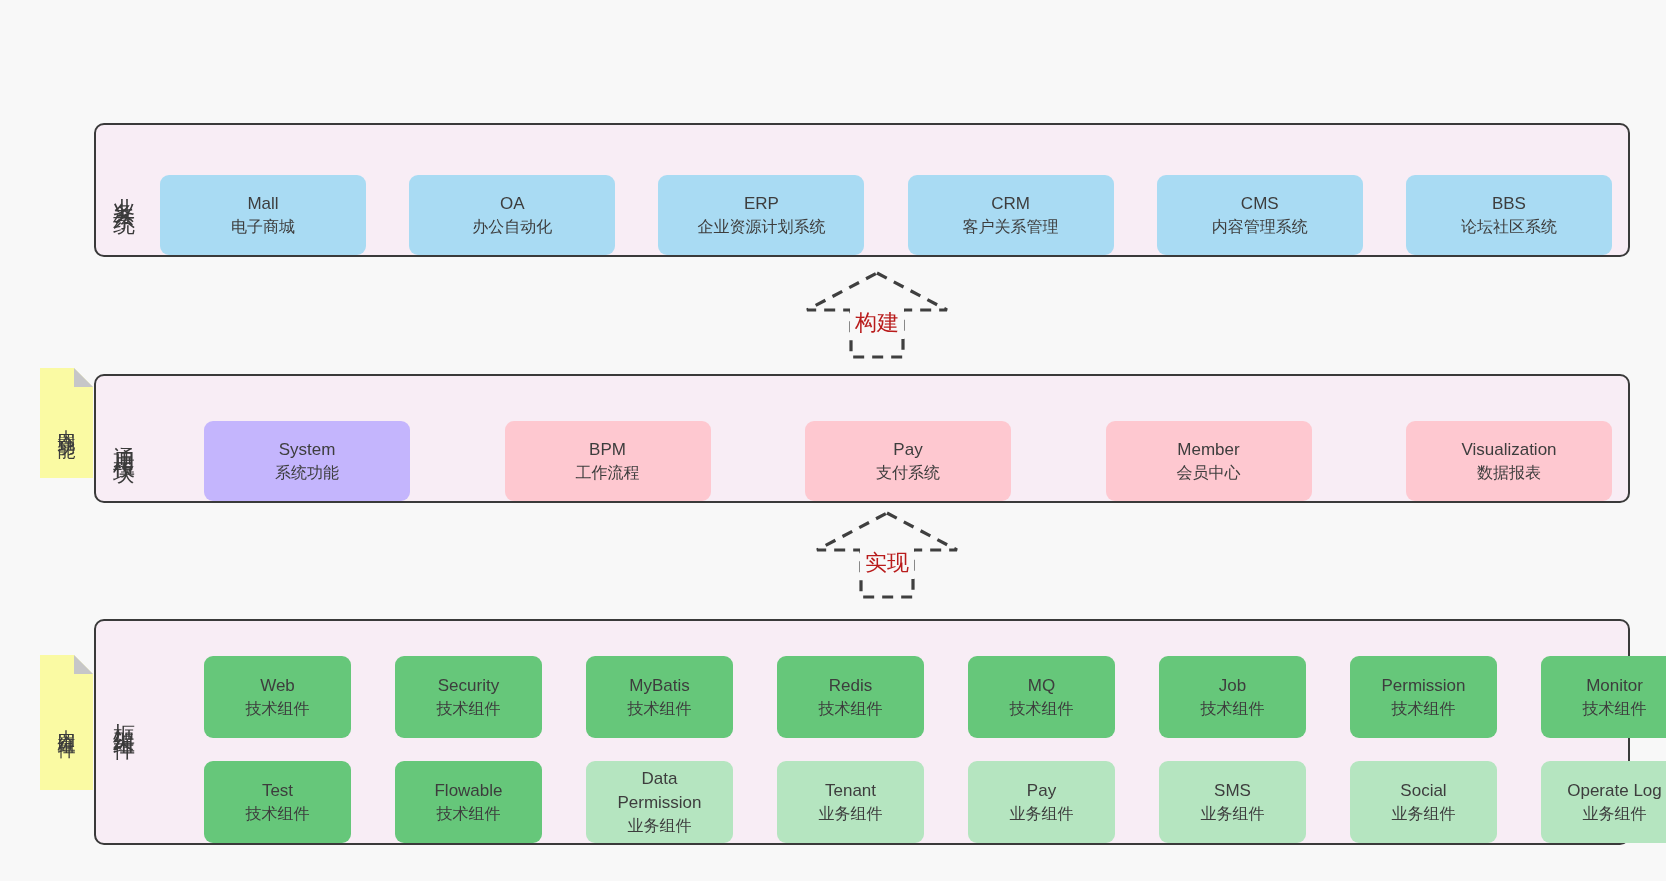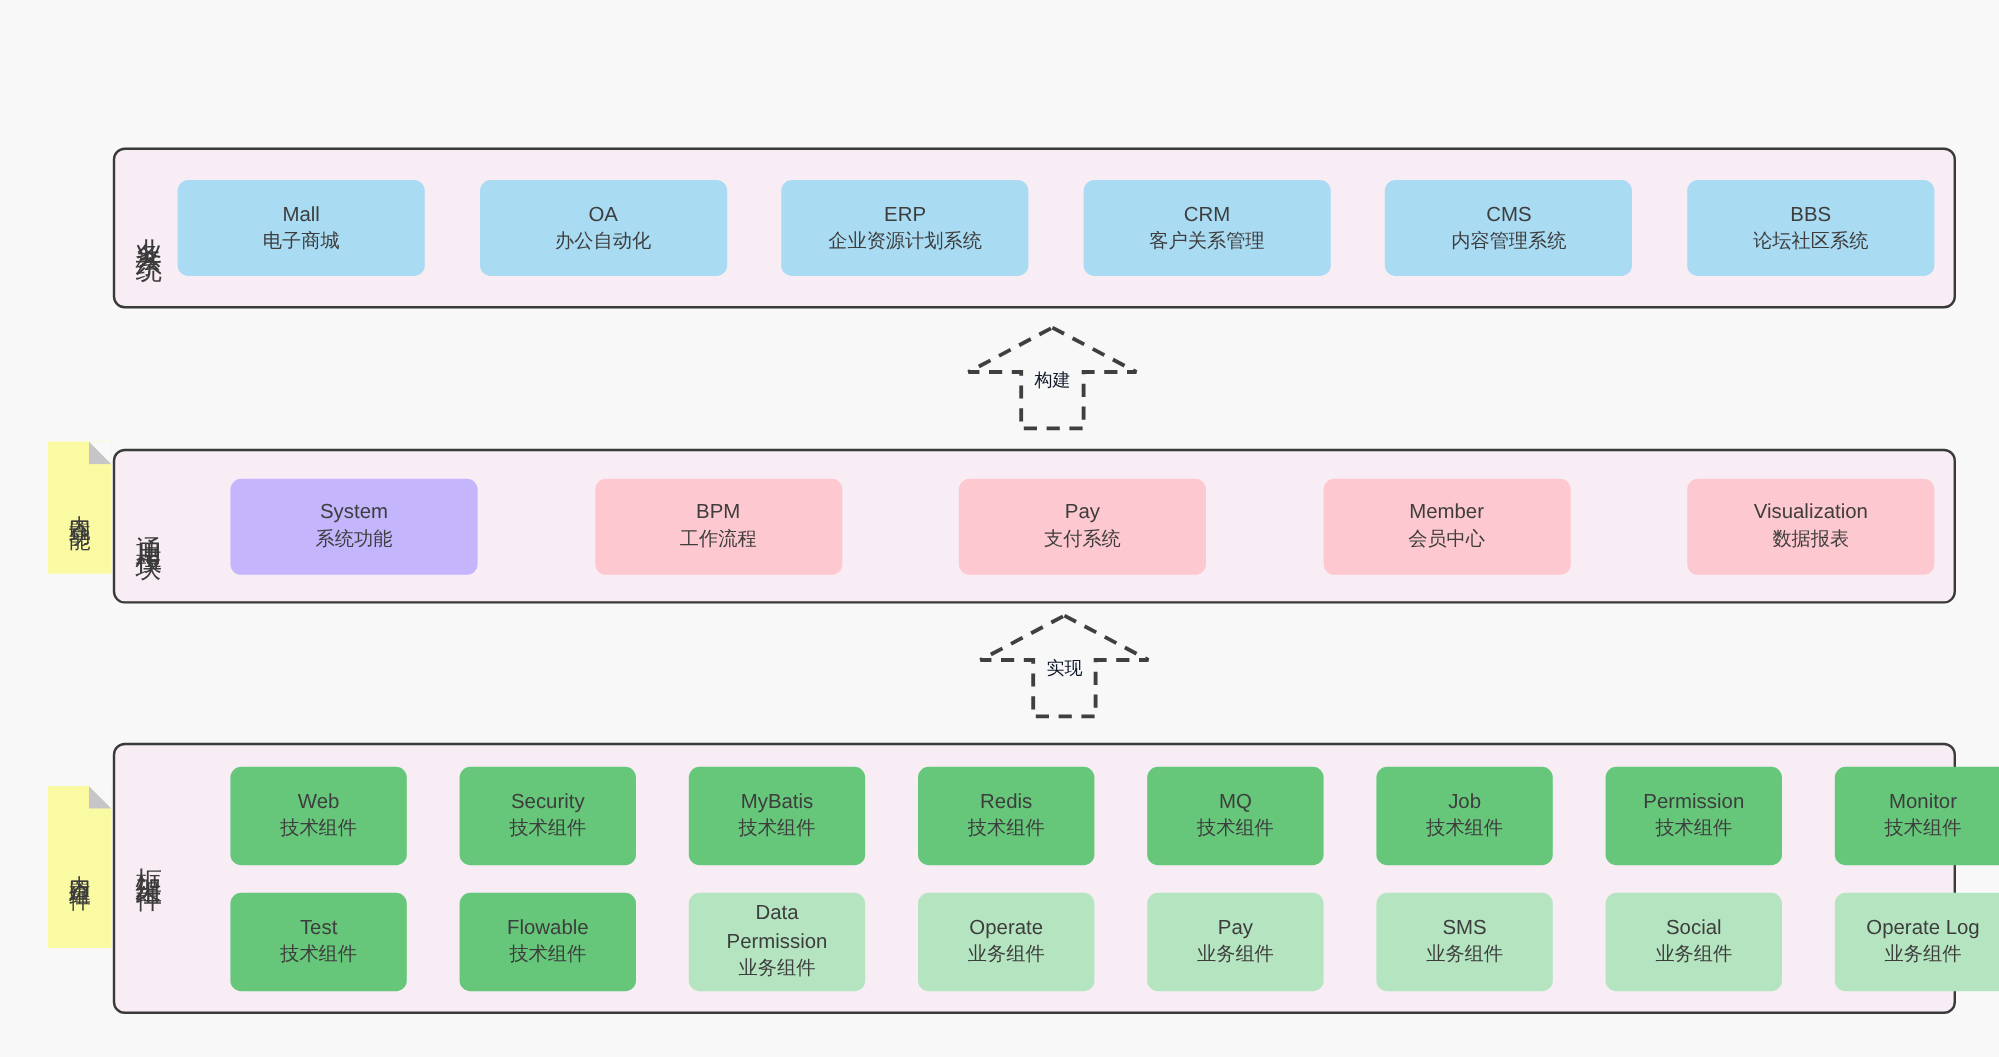--- a/index.html
+++ b/index.html
@@ -3,21 +3,21 @@
 <meta charset="utf-8">
 <style>
   html,body { margin:0; padding:0; background:#f8f8f8; }
   body { font-family:"Liberation Sans","DejaVu Sans",sans-serif; color:#3d3d3d; }
   .stage { position:relative; width:1666px; height:881px; background:#f8f8f8; overflow:hidden; }
 
   
   .panel {
     position:absolute; left:94px; width:1536px; box-sizing:border-box;
     background:#f8edf5; border:2px solid #3a3a3a; border-radius:10px;
-    display:flex; align-items:center; z-index:2;
+    display:flex; align-items:flex-end; z-index:2;gap:12px;
   }
   .panel-1 { top:123px; height:134px; }
   .panel-2 { top:374px; height:129px; }
   .panel-3 { top:619px; height:226px; }
 
   .panel-label {
     writing-mode:vertical-rl; text-orientation:upright;
     font-size:22px; letter-spacing:5px; color:#3a3a3a;
     align-self:center; margin-left:17px; line-height:1; white-space:nowrap;
   }
@@ -64,21 +64,21 @@
   
   .arrow { position:absolute; width:146px; height:90px; z-index:0; }
   .arrow-1 { left:804px; top:270px; }
   .arrow-2 { left:814px; top:510px; }
   .arrow svg { display:block; width:146px; height:90px; }
   .arrow polygon {
     fill:none; stroke:#3f3f3f; stroke-width:3.2; stroke-dasharray:11 8; stroke-linejoin:miter;
   }
   .arrow-label {
     position:absolute; left:50%; top:37px; transform:translateX(-50%);
-    background:#f8f8f8; padding:1px 5px; font-size:15px; color:#0f172a; white-space:nowrap;
+    background:#f8f8f8; padding:1px 5px; font-size:22px; color:#b91c1c; white-space:nowrap;
   }
 </style>
 </head>
 <body>
 
 <div class="stage">
 
   <div class="panel panel-1">
     <div class="panel-label">业务系统</div>
     <div class="panel-content">
@@ -203,21 +203,21 @@
         </div>
         <div class="box narrow green">
           <span class="en">Flowable</span>
           <span class="cn">技术组件</span>
         </div>
         <div class="box narrow lightgreen">
           <span class="en">Data Permission</span>
           <span class="cn">业务组件</span>
         </div>
         <div class="box narrow lightgreen">
-          <span class="en">Operate</span>
+          <span class="en">Tenant</span>
           <span class="cn">业务组件</span>
         </div>
         <div class="box narrow lightgreen">
           <span class="en">Pay</span>
           <span class="cn">业务组件</span>
         </div>
         <div class="box narrow lightgreen">
           <span class="en">SMS</span>
           <span class="cn">业务组件</span>
         </div>

